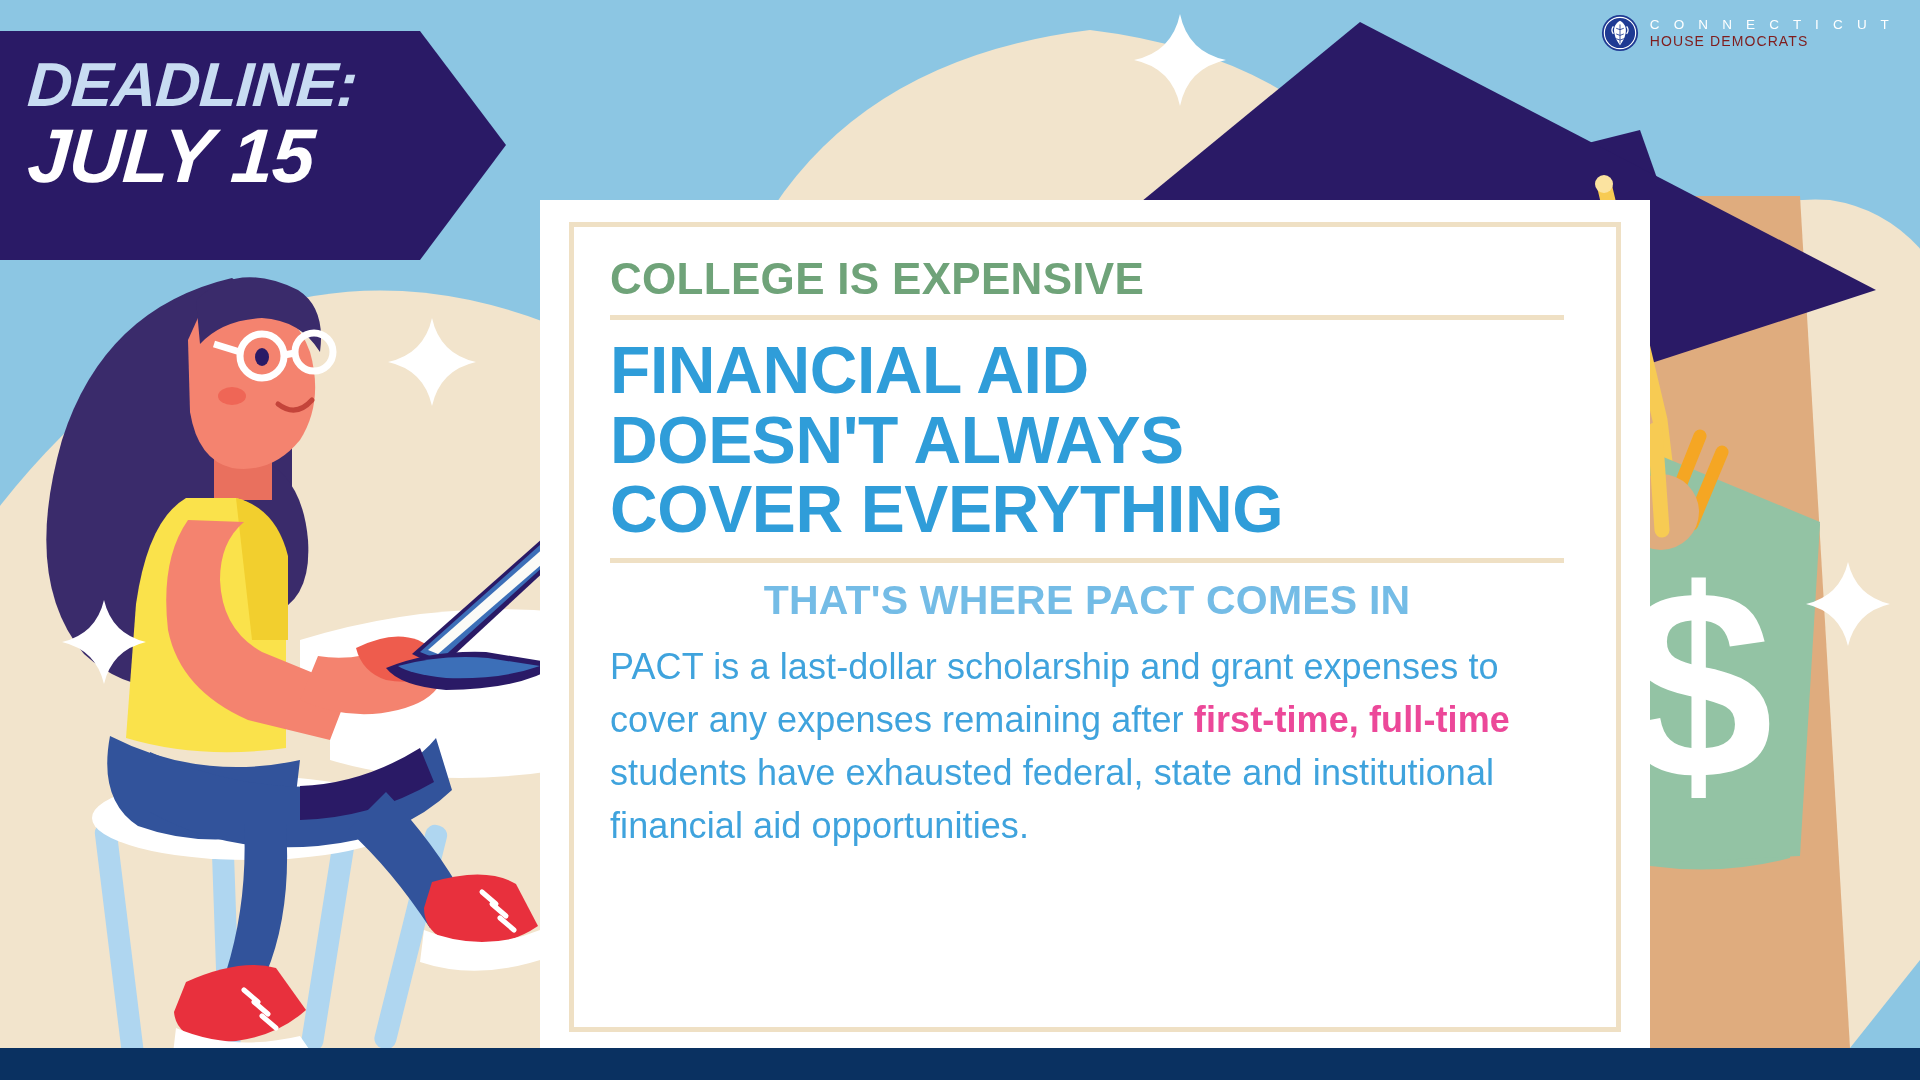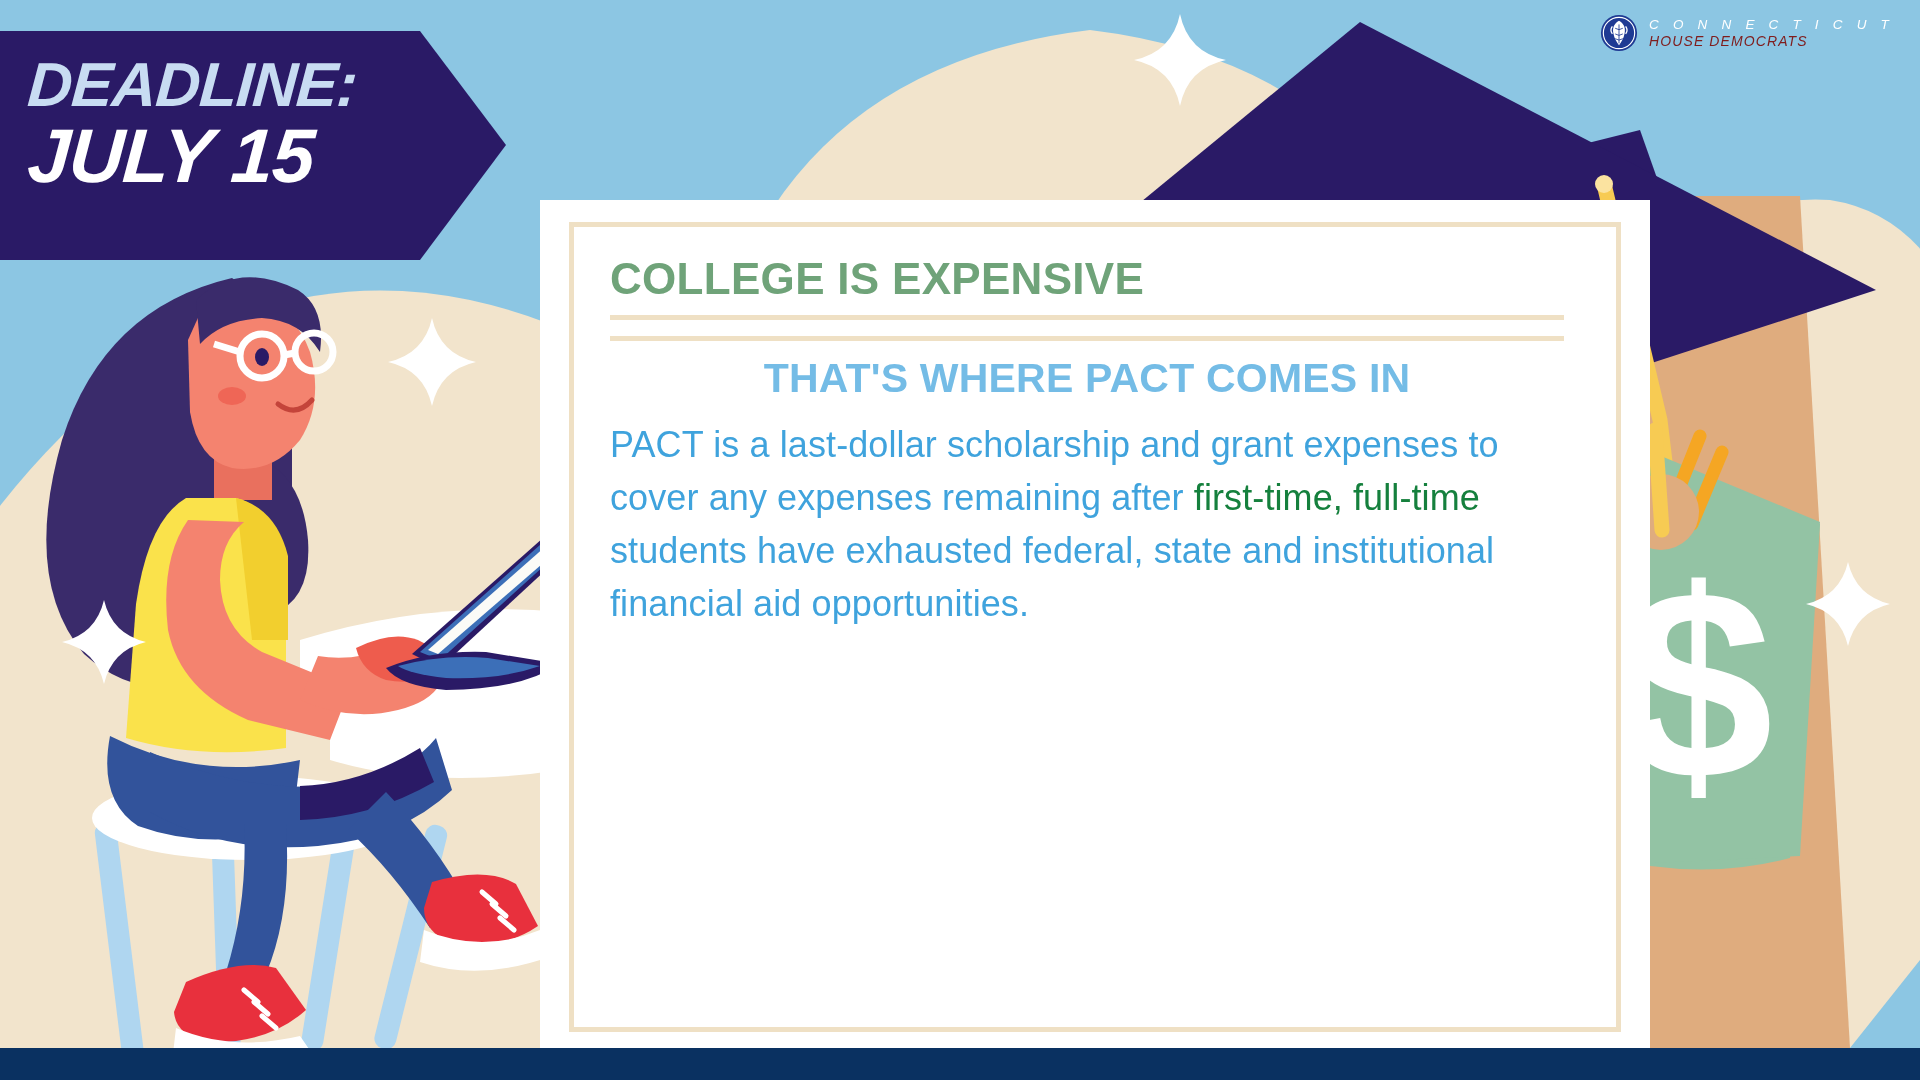--- a/index.html
+++ b/index.html
@@ -29,21 +29,21 @@
   }
   #deadline-date{
     font-size:76px; font-weight:700; letter-spacing:-1px;
     color:#FFFFFF; line-height:1.0; font-style:italic;
     transform: skewX(-4deg); margin-top:2px;
   }
 
   
   #logo-block{
     position:absolute; right:26px; top:14px;
-    display:flex; align-items:center; gap:11px; z-index:30;font-style:italic;
+    display:flex; align-items:center; gap:11px; z-index:30;
   }
   #logo-seal{ width:38px; height:38px; flex:0 0 auto; }
   #logo-text{ line-height:1.0; }
   #logo-line1{
     color:#FFFFFF; font-size:13.5px; font-weight:400;
     letter-spacing:5.2px;
   }
   #logo-line2{
     color:#7f1d1d; font-size:14px; font-weight:400;
     letter-spacing:1.1px; margin-top:3px;
@@ -73,21 +73,21 @@
     line-height:1.055; letter-spacing:-0.4px;
   }
   #subhead{
     color:#74BCE6; font-size:41px; font-weight:700;
     letter-spacing:0.2px; line-height:1.05;text-align:center;
   }
   #body-copy{
     color:#3FA3DD; font-size:36px; font-weight:400;
     line-height:1.47; margin-top:19px; letter-spacing:0.1px;
   }
-  #body-copy b{ font-weight:400; color:#15803d;text-align:center; }
+  #body-copy b{ font-weight:700; color:#ec4899;text-align:center; }
 
   
   #bottom-bar{
     position:absolute; left:0; right:0; bottom:0;
     height:32px; background:#0A3161; z-index:40;
   }
 </style>
 </head>
 <body>
 
@@ -247,20 +247,25 @@
   </svg>
 
   <div id="content-card">
     <div id="card-inner-frame">
       <div id="card-body">
 
         <div id="eyebrow">COLLEGE IS EXPENSIVE</div>
 
         <div class="rule"></div>
 
+        <div id="headline">
+          <div>FINANCIAL AID</div>
+          <div>DOESN'T ALWAYS</div>
+          <div>COVER EVERYTHING</div>
+        </div>
 
         <div class="rule"></div>
 
         <div id="subhead">THAT'S WHERE PACT COMES IN</div>
 
         <p id="body-copy"><span>PACT is a last-dollar scholarship and grant expenses to cover any expenses remaining after </span><b>first-time, full-time</b><span> students have exhausted federal, state and institutional financial aid opportunities.</span></p>
 
       </div>
     </div>
   </div>

